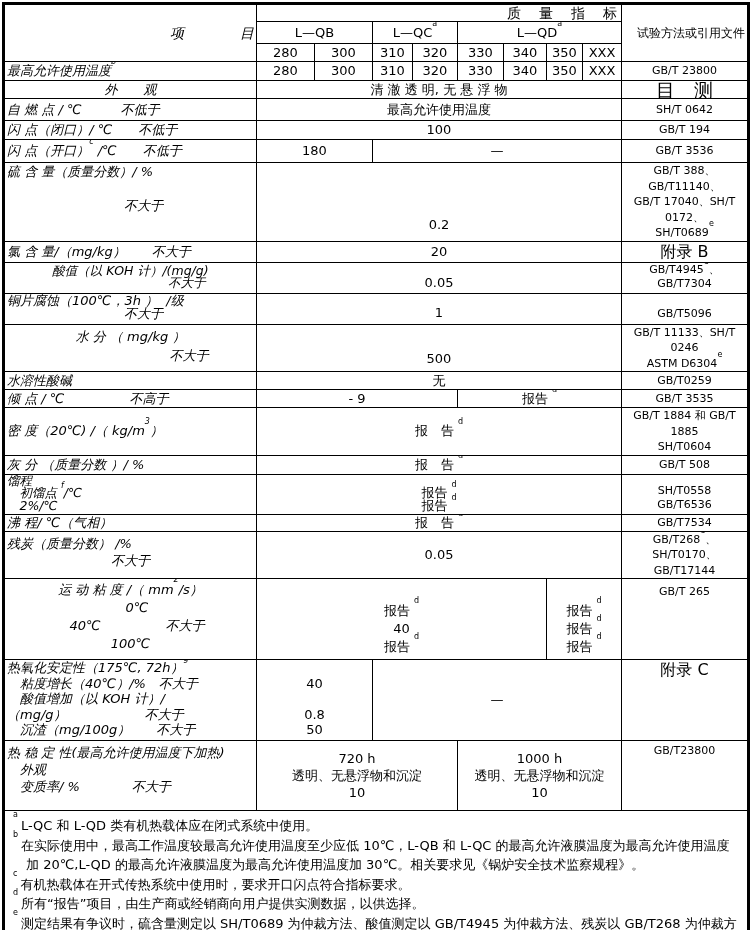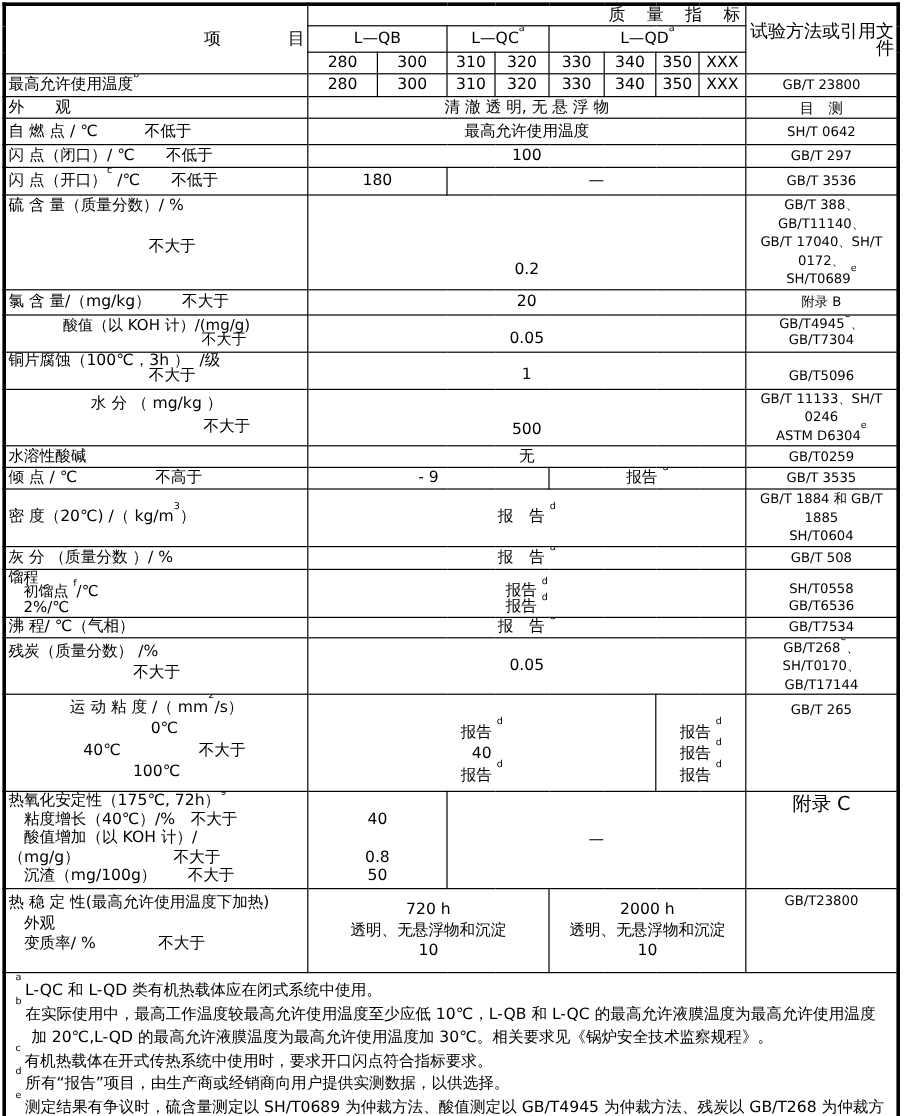--- a/index.html
+++ b/index.html
@@ -3,34 +3,34 @@
 <meta charset="utf-8">
 <style>
   html,body{margin:0;padding:0;background:#fff;}
   body{width:754px;height:930px;overflow:hidden;color:#000;
        font-family:"DejaVu Sans",sans-serif;}
   .page{padding:2px;}
   table.spec{border-collapse:collapse;table-layout:fixed;width:747px;
              border:3px solid #000;}
   td{border:1px solid #000;padding:0 2px;white-space:pre-wrap;overflow:hidden;
      font-size:13px;line-height:16px;vertical-align:middle;}
-  .item{text-align:left;}
+  .item{text-align:left;font-style:italic;}
   .val{text-align:center;}
   .method{text-align:center;font-size:11px;line-height:14px;}
   .hdr{text-align:right;font-size:14px;}
   .big{letter-spacing:2px;}
   sup{font-size:8px;line-height:0;vertical-align:top;position:relative;top:-1px;}
   .vt{vertical-align:top;}
   .vb{vertical-align:bottom;}
   
   tr.r-h1 td{height:16px;}
   tr.r-h2 td{height:21px;}
   tr.r-h3 td{height:17px;}
   tr.r-maxtemp td{height:18px;}
-  tr.r-appearance td{height:17px;}
+  tr.r-appearance td{height:17px;text-align:center;}
   tr.r-autoign td{height:21px;margin-top:46px;}
   tr.r-flashc td{height:18px;}
   tr.r-flasho td{height:22px;}
   tr.r-sulfur td{height:51px;}
   tr.r-chlorine td{height:20px;}
   tr.r-acid td{height:25px;}
   tr.r-copper td{height:27px;}
   tr.r-water td{height:39px;}
   tr.r-acidity td{height:17px;}
   tr.r-pour td{height:17px;margin-left:32px;}
@@ -72,21 +72,21 @@
     <col style="width:43px">
         <col style="width:36px">
         <col style="width:39px">
     <col style="width:127px">
   </colgroup>
 
   <tbody>
         <tr class="r-h1">
     <td class="item hdr" rowspan="3">项　　　　目</td>
     <td class="val hdr big" colspan="8">质　量　指　标</td>
-    <td class="method hdr" rowspan="3" style="font-size:15px">试验方法或引用文件</td>
+    <td class="method hdr" rowspan="3" style="font-size:12px">试验方法或引用文件</td>
   </tr>
   <tr class="r-h2">
     <td class="val" colspan="2">L—QB</td>
     <td class="val" colspan="2">L—QC<sup>a</sup></td>
     <td class="val" colspan="4">L—QD<sup>a</sup></td>
   </tr>
   <tr class="r-h3">
     <td class="val">280</td>
     <td class="val">300</td>
     <td class="val">310</td>
@@ -106,33 +106,33 @@
     <td class="val">330</td>
     <td class="val">340</td>
     <td class="val">350</td>
     <td class="val">XXX</td>
     <td class="method">GB/T 23800</td>
   </tr>
 
   <tr class="r-appearance">
     <td class="item">外　　观</td>
     <td class="val" colspan="8">清 澈 透 明, 无 悬 浮 物</td>
-    <td class="method" style="font-size:12px">目　测</td>
+    <td class="method" style="font-size:19px">目　测</td>
   </tr>
 
   <tr class="r-autoign">
     <td class="item">自 燃 点 / ℃　　　不低于</td>
     <td class="val" colspan="8">最高允许使用温度</td>
     <td class="method">SH/T 0642</td>
   </tr>
 
   <tr class="r-flashc">
     <td class="item">闪 点（闭口）/ ℃　　不低于</td>
     <td class="val" colspan="8">100</td>
-    <td class="method">GB/T 297</td>
+    <td class="method">GB/T 194</td>
   </tr>
 
   <tr class="r-flasho">
     <td class="item">闪 点（开口）<sup>c</sup> /℃　　不低于</td>
     <td class="val" colspan="2">180</td>
     <td class="val" colspan="6">—</td>
     <td class="method">GB/T 3536</td>
   </tr>
 
   <tr class="r-sulfur">
@@ -141,21 +141,21 @@
 　　　　　　　　　不大于</td>
     <td class="val vb pb8" colspan="8">0.2</td>
     <td class="method lh15">GB/T 388、GB/T11140、
 GB/T 17040、SH/T 0172、
 SH/T0689<sup>e</sup></td>
   </tr>
 
   <tr class="r-chlorine">
     <td class="item">氯 含 量/（mg/kg）　　不大于</td>
     <td class="val" colspan="8">20</td>
-    <td class="method" style="font-size:11px">附录 B</td>
+    <td class="method" style="font-size:16px">附录 B</td>
   </tr>
 
   <tr class="r-acid">
     <td class="item vt lh12 pt2">酸值（以 KOH 计）/(mg/g)
 　　　　　　　　　不大于</td>
     <td class="val vb pb2" colspan="8">0.05</td>
     <td class="method vb pb2">GB/T4945<sup>e</sup>、GB/T7304</td>
   </tr>
 
   <tr class="r-copper">
@@ -252,21 +252,21 @@
     <td class="method vt pt3" style="font-size:16px">附录 C</td>
   </tr>
 
   <tr class="r-thermal">
     <td class="item vt lh17 pt3">热 稳 定 性(最高允许使用温度下加热)
 　外观
 　变质率/ %　　　　不大于</td>
     <td class="val lh17" colspan="4">720 h
 透明、无悬浮物和沉淀
 10</td>
-    <td class="val lh17" colspan="4">2000 h
+    <td class="val lh17" colspan="4">1000 h
 透明、无悬浮物和沉淀
 10</td>
     <td class="method vt pt3">GB/T23800</td>
   </tr>
 
   <tr class="r-foot">
     <td class="footnotes" colspan="10">
       <div class="fn"><sup>a</sup><span>L-QC 和 L-QD 类有机热载体应在闭式系统中使用。</span></div>
       <div class="fn"><sup>b</sup><span>在实际使用中，最高工作温度较最高允许使用温度至少应低 10℃，L-QB 和 L-QC 的最高允许液膜温度为最高允许使用温度加 20℃,L-QD 的最高允许液膜温度为最高允许使用温度加 30℃。相关要求见《锅炉安全技术监察规程》。</span></div>
       <div class="fn"><sup>c</sup><span>有机热载体在开式传热系统中使用时，要求开口闪点符合指标要求。</span></div>

